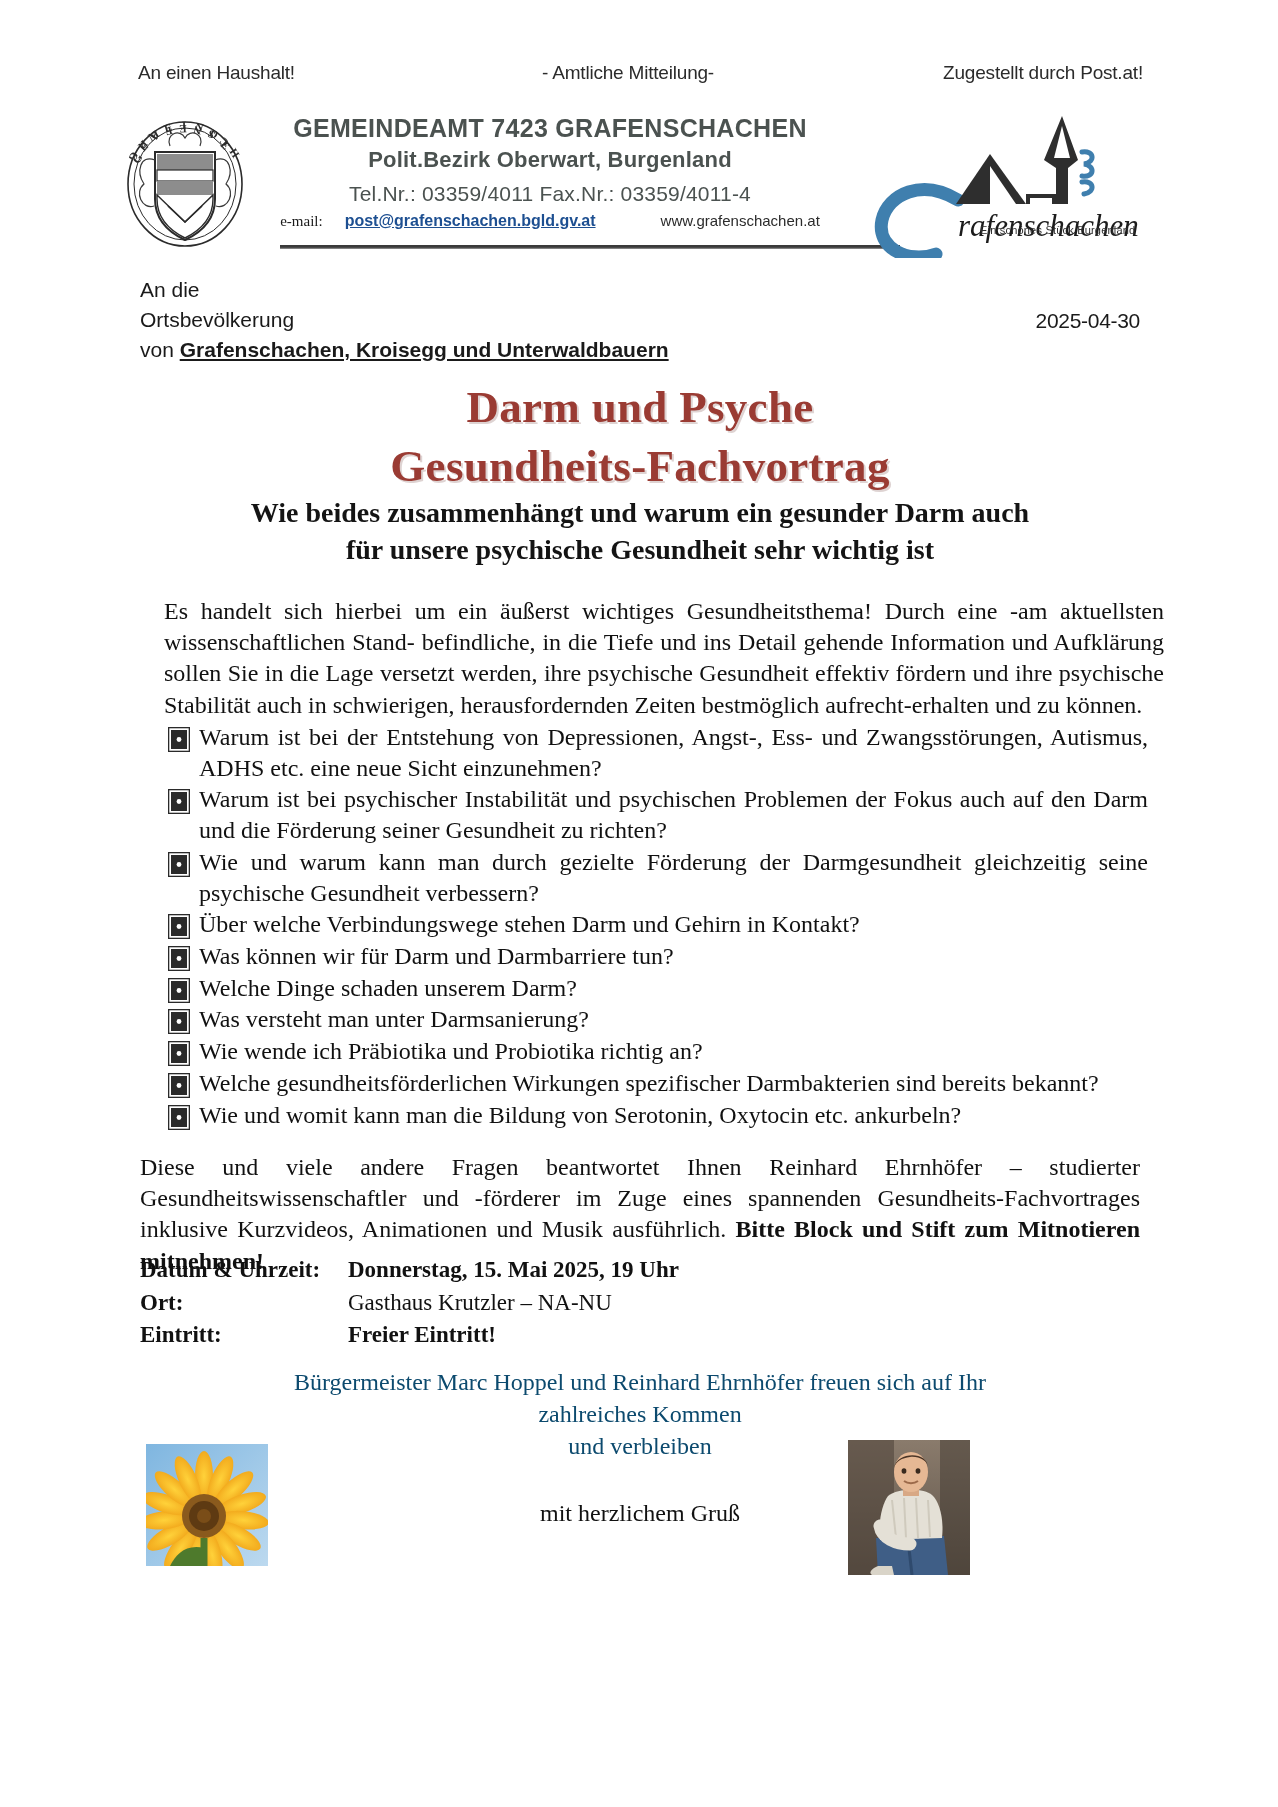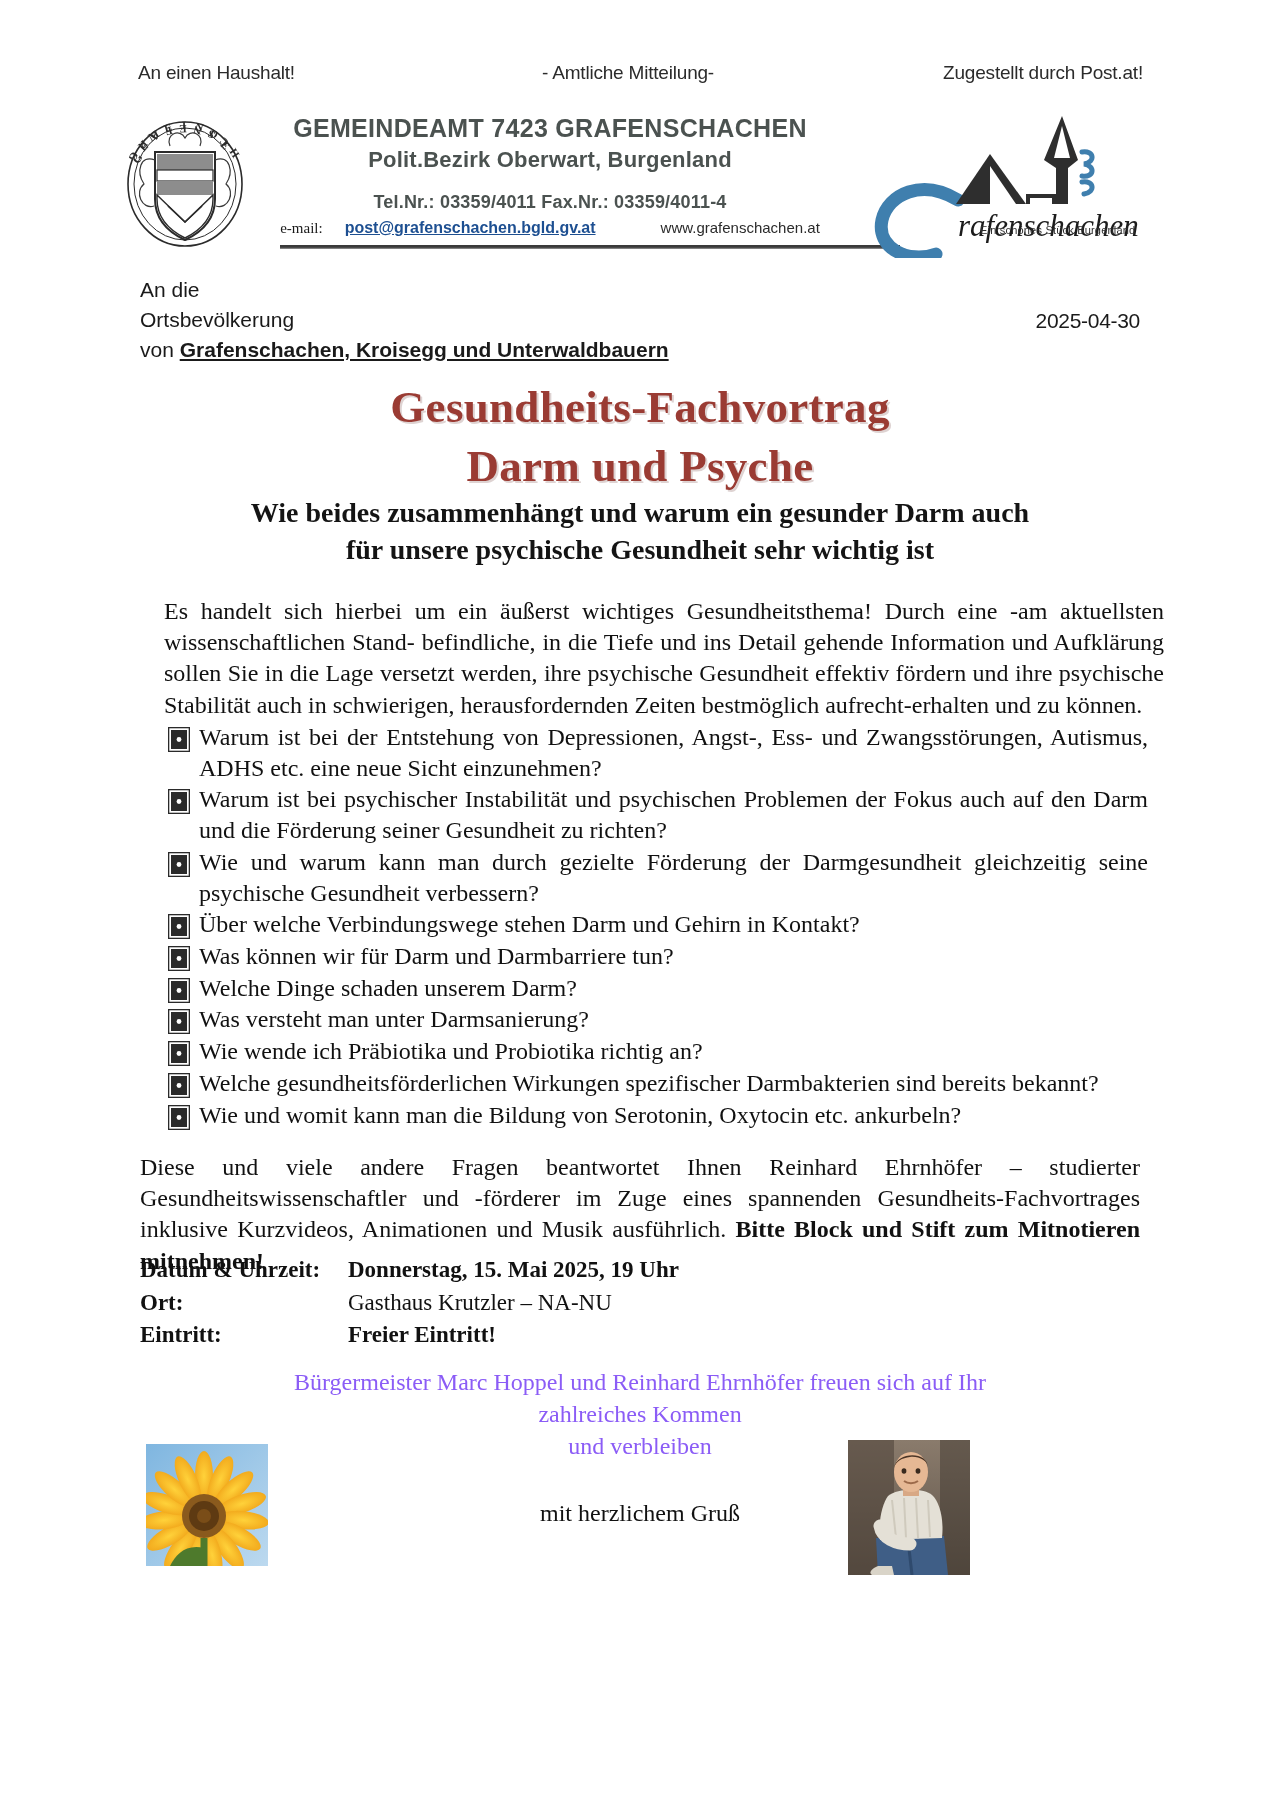--- a/index.html
+++ b/index.html
@@ -36,21 +36,21 @@
   }
   .crest svg{display:block;}
   .office{
     position:absolute;left:170px;top:4px;width:540px;
     text-align:center;
     font-family:"Liberation Sans", sans-serif;
     color:#4b5250;
   }
   .office .l1{font-size:25px;font-weight:bold;letter-spacing:0.3px;line-height:1.28;white-space:nowrap;}
   .office .l2{font-size:22px;font-weight:bold;letter-spacing:0.2px;line-height:1.3;margin-top:2px;}
-  .office .l3{font-size:18px;font-weight:bold;letter-spacing:0.2px;line-height:1.3;margin-top:16px;white-space:nowrap;}
+  .office .l3{font-size:21px;font-weight:normal;letter-spacing:0.2px;line-height:1.3;margin-top:5px;white-space:nowrap;}
   .office .l4{
     margin-top:5px;font-size:15px;font-weight:normal;color:#1a1a1a;
     font-family:"Liberation Serif", serif;
     display:flex;justify-content:center;align-items:baseline;gap:17px;
   }
   .office .l4 .emaillabel{font-size:15px;}
   .office .l4 .emailval{
     font-family:"Liberation Sans", sans-serif;
     font-weight:bold;font-size:16px;color:#1d4f91;
     text-decoration:underline;margin-left:5px;
@@ -143,21 +143,21 @@
   .details .dlabel{
     flex:0 0 208px;font-weight:bold;color:#111;
     font-family:"Liberation Serif", serif;
   }
   .details .dval{color:#111;}
   .details .drow.strong .dval{font-weight:bold;}
 
   
   .closing{
     position:absolute;left:140px;top:1367px;width:1000px;
-    text-align:center;font-size:24px;line-height:1.33;color:#8b5cf6;
+    text-align:center;font-size:24px;line-height:1.33;color:#0c4a6e;
   }
   .greeting{
     position:absolute;left:140px;top:1500px;width:1000px;
     text-align:center;font-size:24px;color:#111;
   }
 
   
   .sunflower{
     position:absolute;left:146px;top:1444px;width:122px;height:122px;
     overflow:hidden;
@@ -260,22 +260,22 @@
   <div class="addr">
     <div>An die</div>
     <div>Ortsbevölkerung</div>
     <div>
       <span>von </span><span class="u">Grafenschachen, Kroisegg und Unterwaldbauern</span>
     </div>
     <div class="datestamp">2025-04-30</div>
   </div>
 
   <div class="maintitle">
+    <div>Darm und Psyche</div>
     <div>Gesundheits-Fachvortrag</div>
-    <div>Darm und Psyche</div>
   </div>
 
   <div class="subtitle">
     <div>Wie beides zusammenhängt und warum ein gesunder Darm auch</div>
     <div>für unsere psychische Gesundheit sehr wichtig ist</div>
   </div>
 
   <p class="intro">Es handelt sich hierbei um ein äußerst wichtiges Gesundheitsthema! Durch eine -am aktuellsten wissenschaftlichen Stand- befindliche, in die Tiefe und ins Detail gehende Information und Aufklärung sollen Sie in die Lage versetzt werden, ihre psychische Gesundheit effektiv fördern und ihre psychische Stabilität auch in schwierigen, herausfordernden Zeiten bestmöglich aufrecht-erhalten und zu können.</p>
 
   <div class="bullets">

